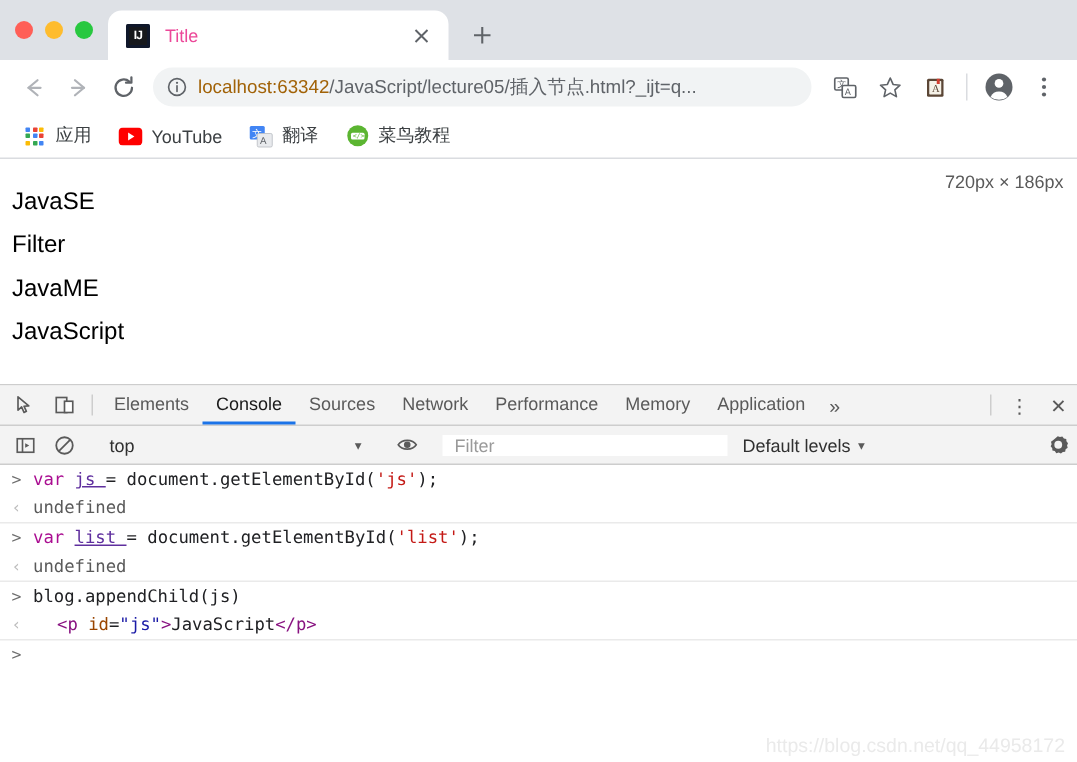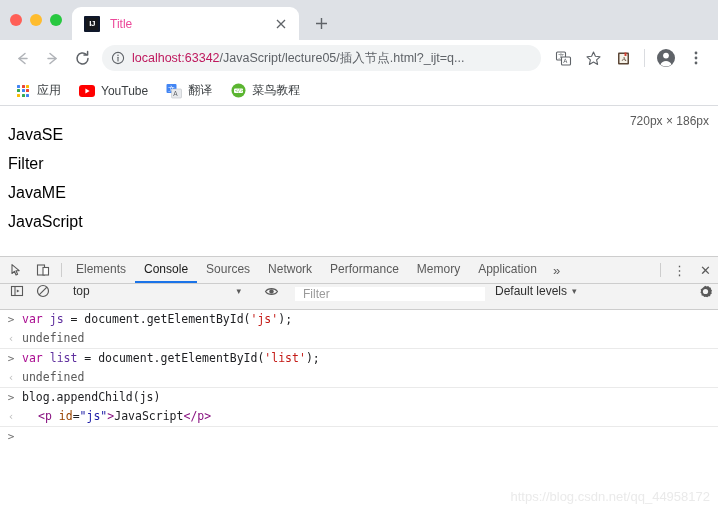--- a/index.html
+++ b/index.html
@@ -72,21 +72,21 @@
     flex: 1; height: 26px; background: #f1f3f4;
     border-radius: 13px; display: flex; align-items: center;
     padding: 0 10px 0 9px; gap: 7px; margin: 0 6px 0 4px;
     min-width: 0;
   }
   .omnibox .url {
     font-size: 12.5px; color: #5f6368;
     white-space: nowrap; overflow: hidden; text-overflow: clip;
     flex: 1; min-width: 0;
   }
-  .omnibox .url b { color: #be185d; font-weight: normal; }
+  .omnibox .url b { color: #a16207; font-weight: normal; }
   .tb-divider { width: 1px; height: 18px; background: #dadce0; margin: 0 5px; }
 
   .bookmarks {
     height: 30px; background: #fff;
     display: flex; align-items: center;
     padding: 0 8px; gap: 4px;
     border-bottom: 1px solid #dadce0;
   }
   .bm {
     display: flex; align-items: center; gap: 6px;
@@ -136,21 +136,21 @@
     font-size: 12px; color: #5a5a5a; white-space: nowrap;
     border-bottom: 2px solid transparent;
   }
   .dt-tab.active { color: #1a1a1a; border-bottom-color: #1a73e8; }
   .dt-more { display: flex; align-items: center; padding: 0 7px; color: #5a5a5a; font-size: 13px; }
   .dt-spacer { flex: 1; }
 
   .dt-filterbar {
     height: 26px; background: #f3f3f3;
     border-bottom: 1px solid #cdcdcd;
-    display: flex; align-items: flex-start; padding-left: 4px;
+    display: flex; align-items: center; padding-left: 4px;
   }
   .ctx-select {
     display: flex; align-items: center; gap: 4px;
     font-size: 12px; color: #303030;
     padding: 0 6px; min-width: 180px;
   }
   .ctx-select .caret { margin-left: auto; color: #5a5a5a; font-size: 9px; }
   .filter-input {
     flex: 0 0 190px; background: #fff; border: none;
     display: flex; align-items: center; padding: 0 8px;
@@ -176,21 +176,21 @@
   }
   .crow.sep { border-top: 1px solid #eaeaea; }
   .gutter {
     width: 22px; flex: 0 0 22px; text-align: center;
     font-size: 11px; line-height: 15px;
   }
   .gutter.input { color: #6e6e6e; }
   .gutter.output { color: #bdbdbd; }
   .ctext { flex: 1; white-space: pre; color: #202124; }
   .kw { color: #aa0d91; }
-  .var { color: #5f2f9e; }
+  .var { color: #5f2f9e; text-decoration: underline; }
   .str { color: #c41a16; }
   .undef { color: #5a5a5a; }
   .tag { color: #881280; }
   .attr { color: #994500; }
   .aval { color: #1a1aa6; }
   .indent { padding-left: 16px; }
 
   .watermark {
     position: absolute; right: 8px; bottom: 4px;
     font-size: 13px; color: #eaeaea;

